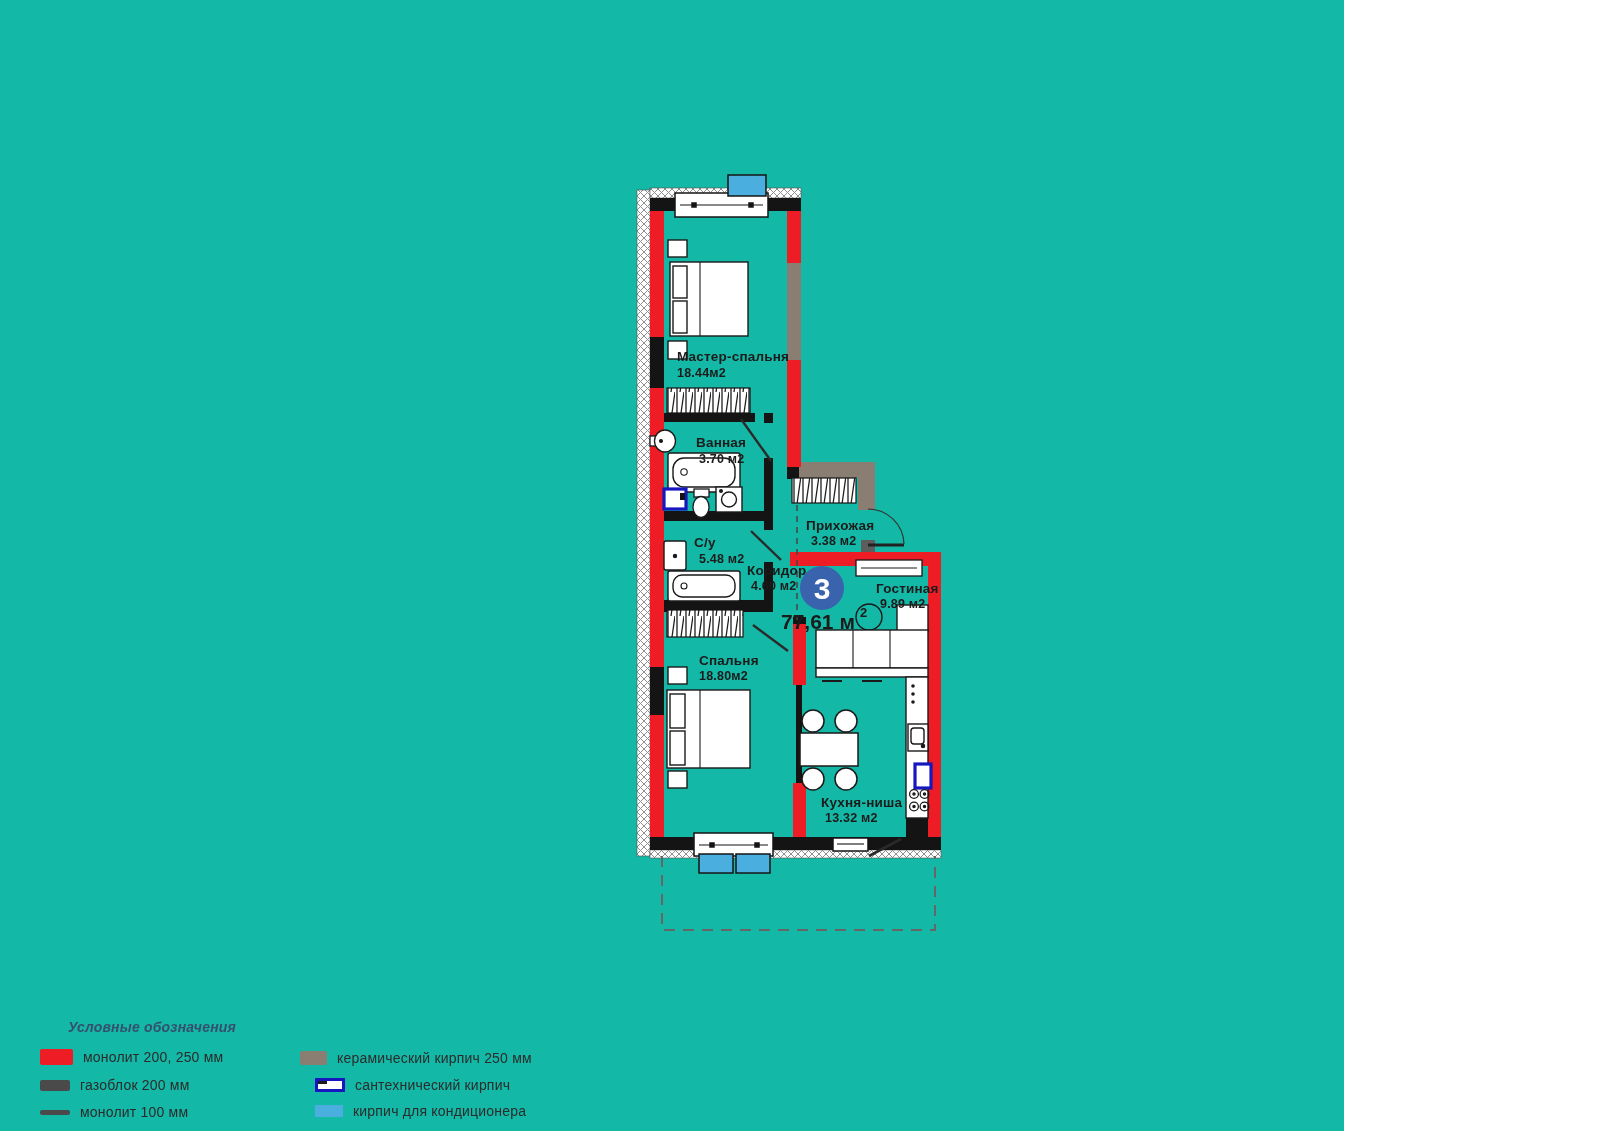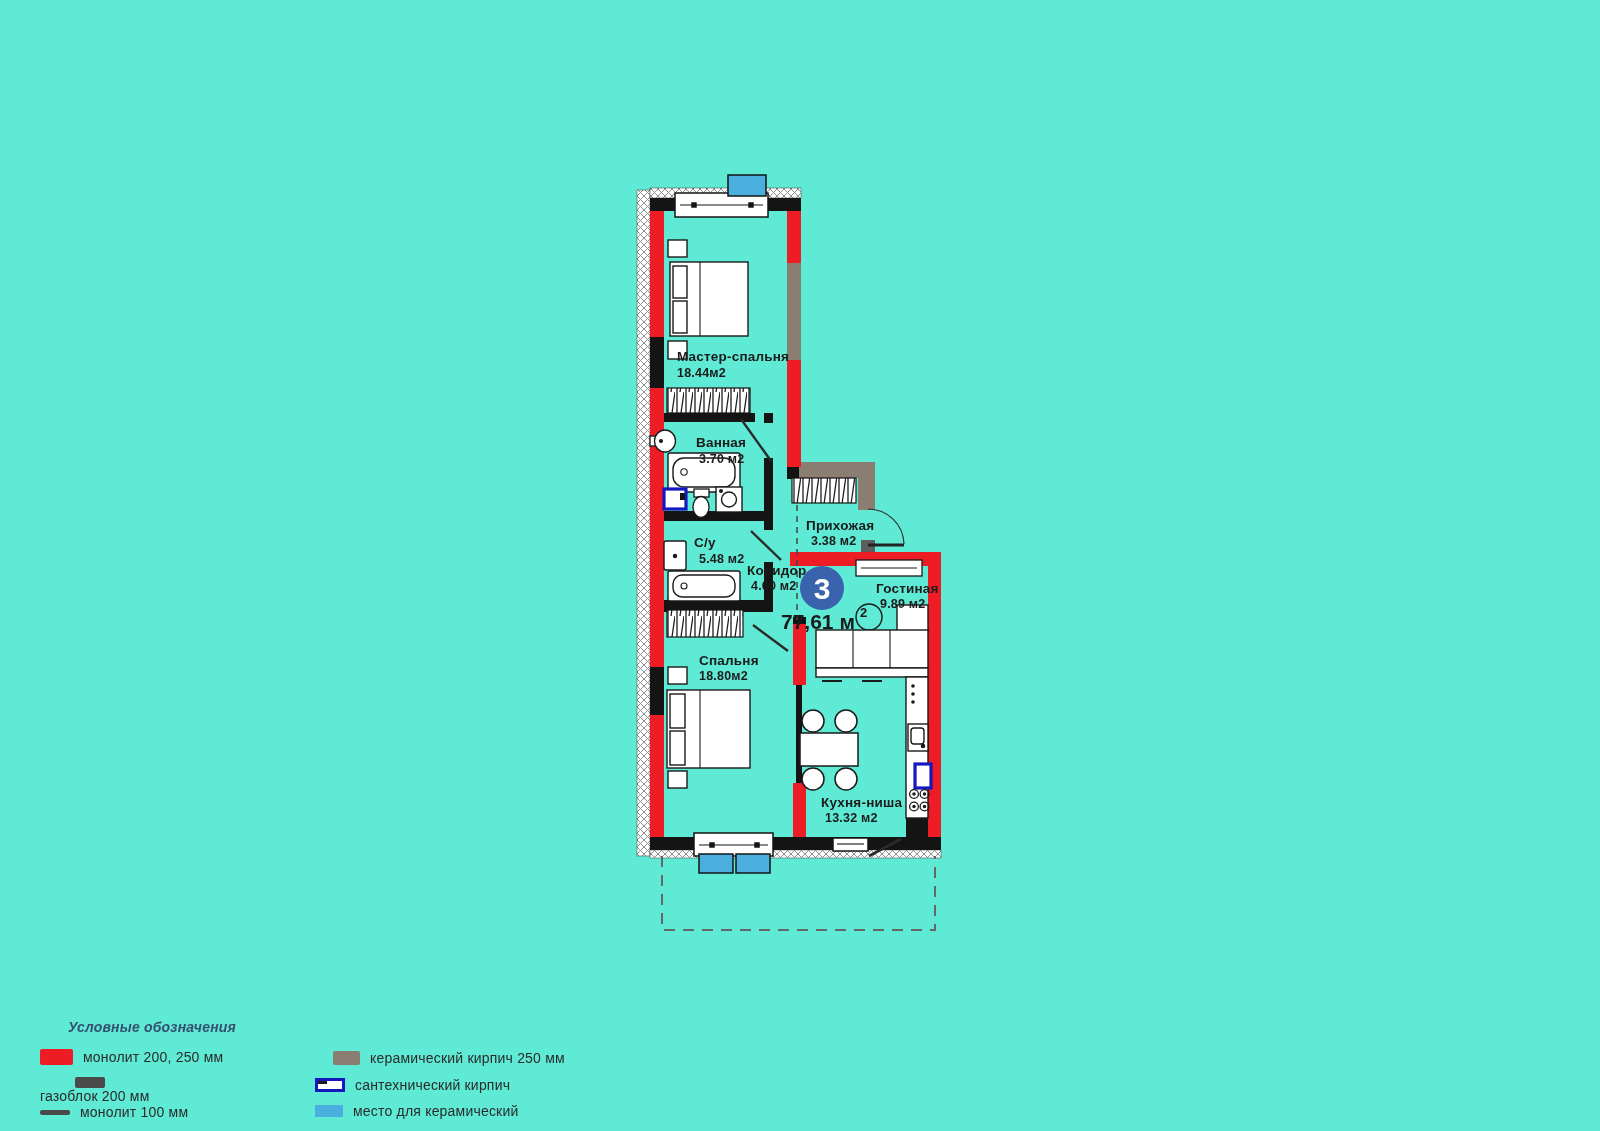--- a/index.html
+++ b/index.html
@@ -1,38 +1,38 @@
 <!DOCTYPE html>
 <html><head>
 <meta charset="utf-8">
 <style>
   html,body { margin:0; padding:0; background:#ffffff; }
   .stage {
-    position:relative; width:1600px; height:1131px; background:#5eead4;
+    position:relative; width:1344px; height:1131px; background:#14b8a6;
     font-family:"Liberation Sans", sans-serif; overflow:hidden;
   }
   .plan-svg { position:absolute; left:0; top:0; }
 
   svg text { font-family:"Liberation Sans","DejaVu Sans",sans-serif; fill:#1b1b1b; }
   .room-name  { font-size:13.5px; font-weight:700; letter-spacing:.2px; }
   .room-area  { font-size:12.5px; font-weight:700; letter-spacing:.2px; }
   .badge-num  { font-size:30px; font-weight:700; fill:#ffffff; text-anchor:middle; }
   .total-txt  { font-size:21px; font-weight:700; }
   .total-sup  { font-size:13px; font-weight:700; }
 
   
   .legend { position:absolute; left:0; top:0; width:600px; }
   .legend-title {
     position:absolute; left:68px; top:1019px; font-size:14px; font-weight:700;
     color:#35506e; letter-spacing:.2px;font-style:italic;
   }
   .legend-item { position:absolute; display:flex; align-items:center; }
   .legend-item .lbl { font-size:14px; color:#2b2b2b; letter-spacing:.2px; }
-  .li-0 { left:40px;  top:1049px; } .li-1 { left:40px;  top:1077px;flex-direction:column; } .li-2 { left:40px;  top:1104px; }
-  .li-3 { left:333px; top:1050px;align-items:center; } .li-4 { left:315px; top:1077px; } .li-5 { left:315px; top:1103px; }
+  .li-0 { left:40px;  top:1049px; } .li-1 { left:40px;  top:1077px; } .li-2 { left:40px;  top:1104px; }
+  .li-3 { left:300px; top:1050px;align-items:center; } .li-4 { left:315px; top:1077px; } .li-5 { left:315px; top:1103px; }
   .sw { margin-right:10px; flex:0 0 auto; }
   .sw-monolith     { width:33px; height:16px; background:#ee1c25; border-radius:2px; }
   .sw-gasblock-200 { width:30px; height:11px; background:#4a4a4a; border-radius:2px; }
   .sw-gasblock-100 { width:30px; height:5px;  background:#4a4a4a; border-radius:2px; }
   .sw-ceramic      { width:27px; height:14px; background:#8a7d72; border-radius:2px; }
   .sw-plumbing     { width:24px; height:8px;  background:#ffffff; border:3px solid #1717c0; position:relative; }
   .sw-plumbing i   { position:absolute; left:0; top:0; width:9px; height:3px; background:#1b1b1b; display:block; }
   .sw-ac           { width:28px; height:12px; background:#4aaede; }
 </style>
 </head>
@@ -305,17 +305,17 @@
     <span class="lbl">керамический кирпич 250 мм</span>
   </div>
   <div class="legend-item li-4">
     <span class="sw sw-plumbing">
           <i></i>
         </span>
     <span class="lbl">сантехнический кирпич</span>
   </div>
   <div class="legend-item li-5">
     <span class="sw sw-ac"></span>
-    <span class="lbl">место для керамический</span>
+    <span class="lbl">кирпич для кондиционера</span>
   </div>
 </div>
 
 </div>
 
 </body></html>

